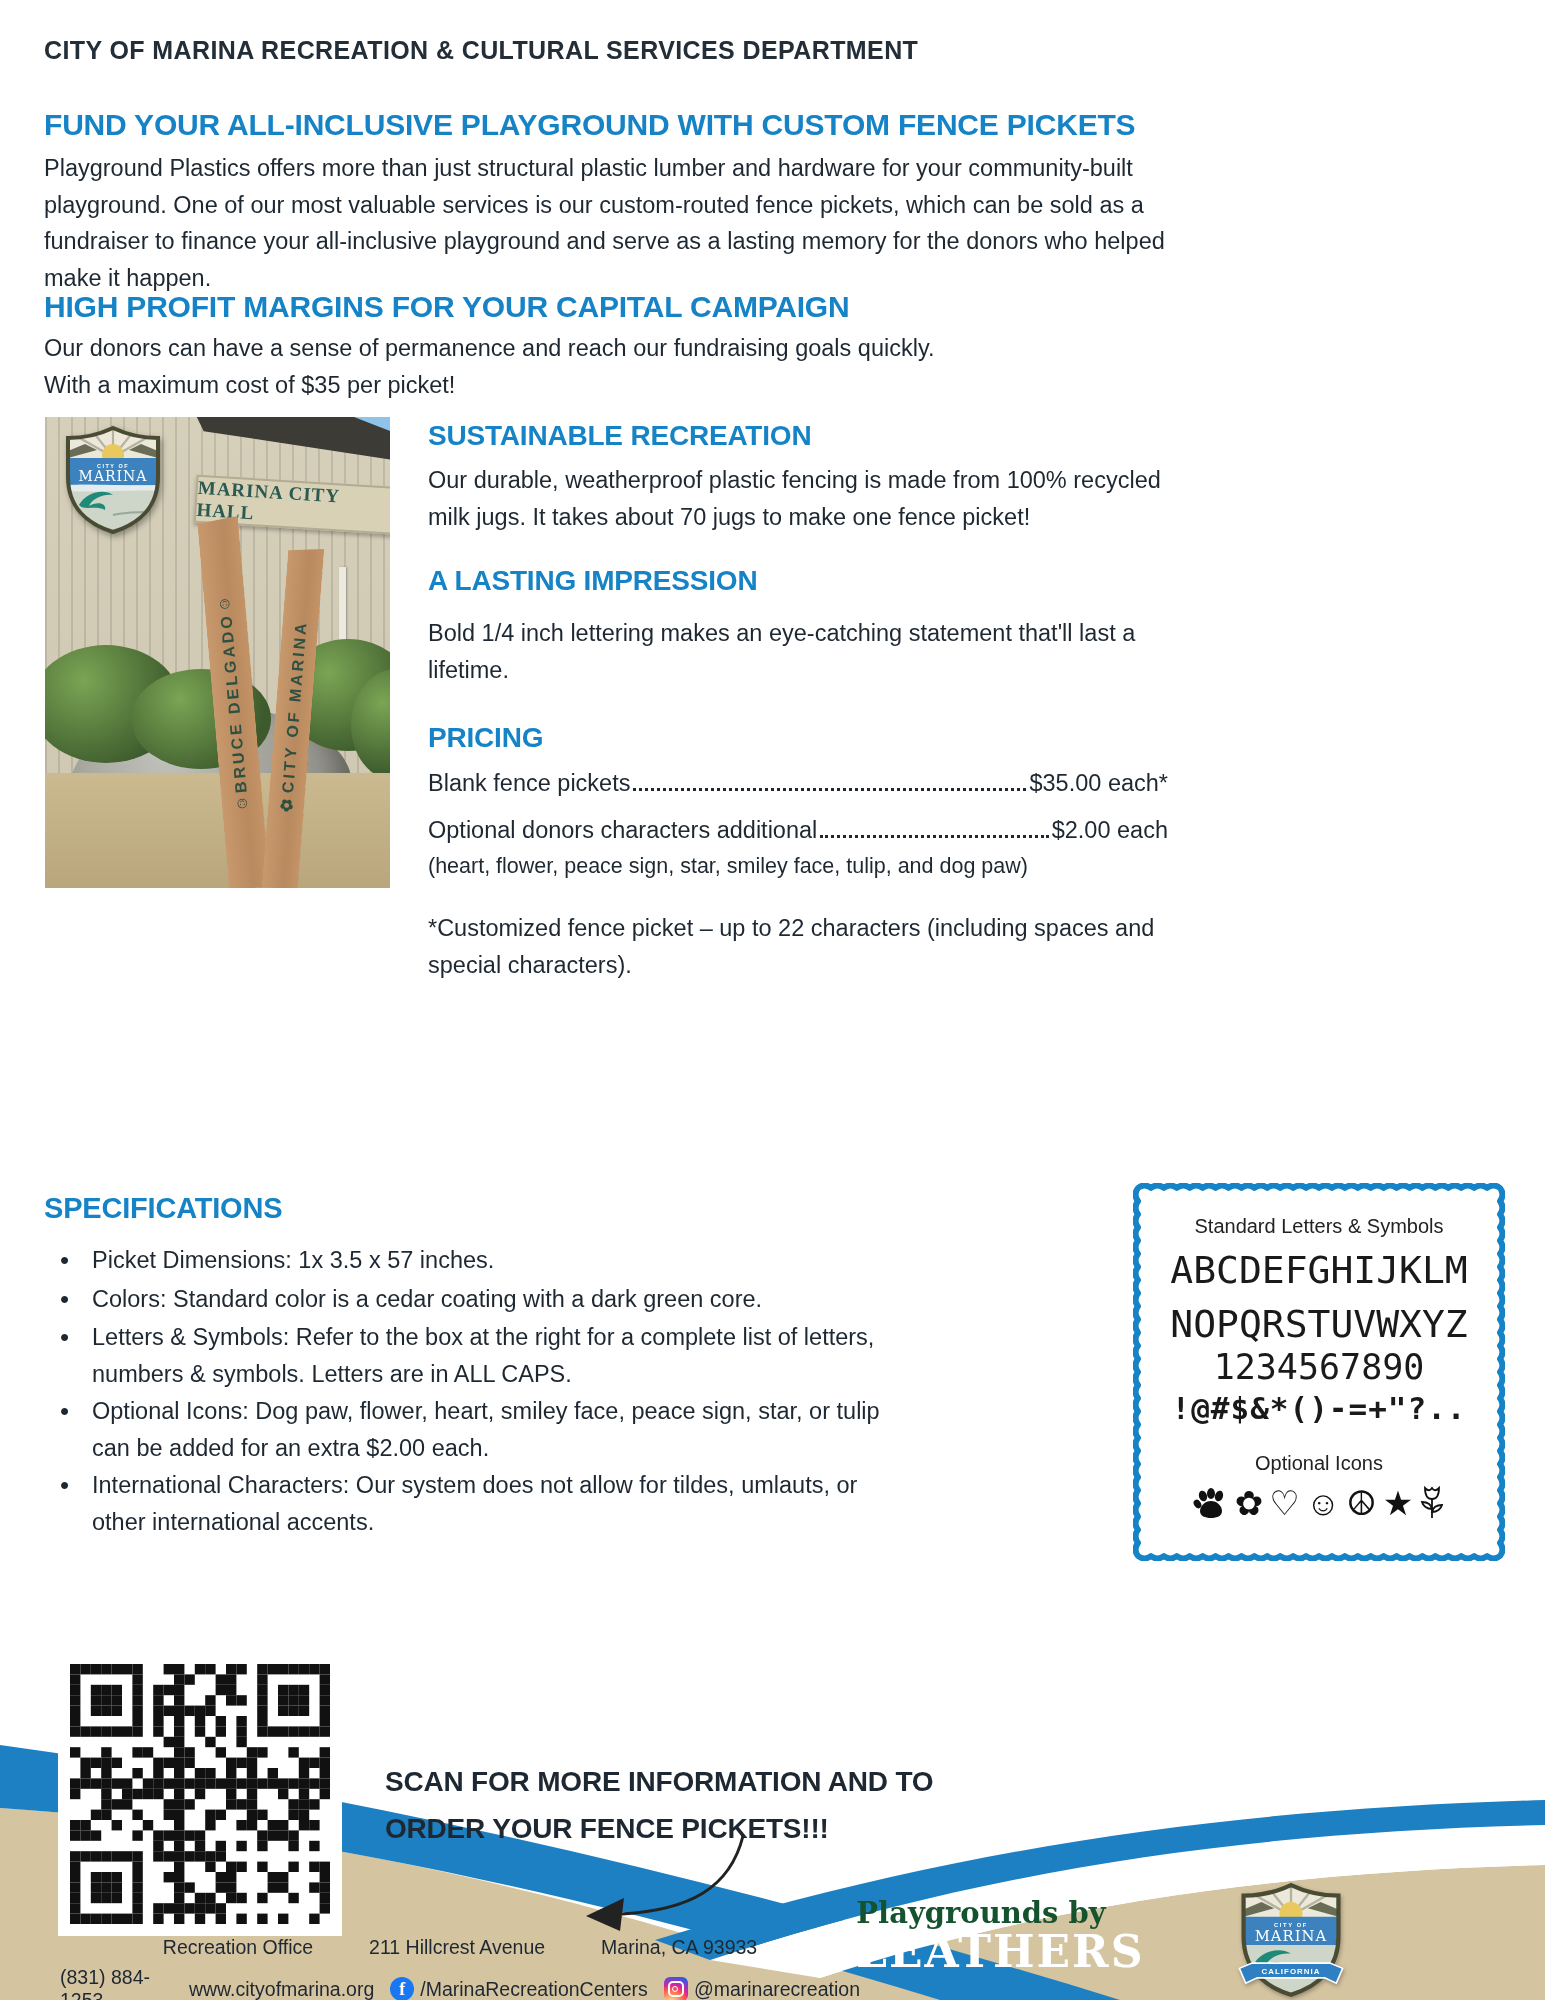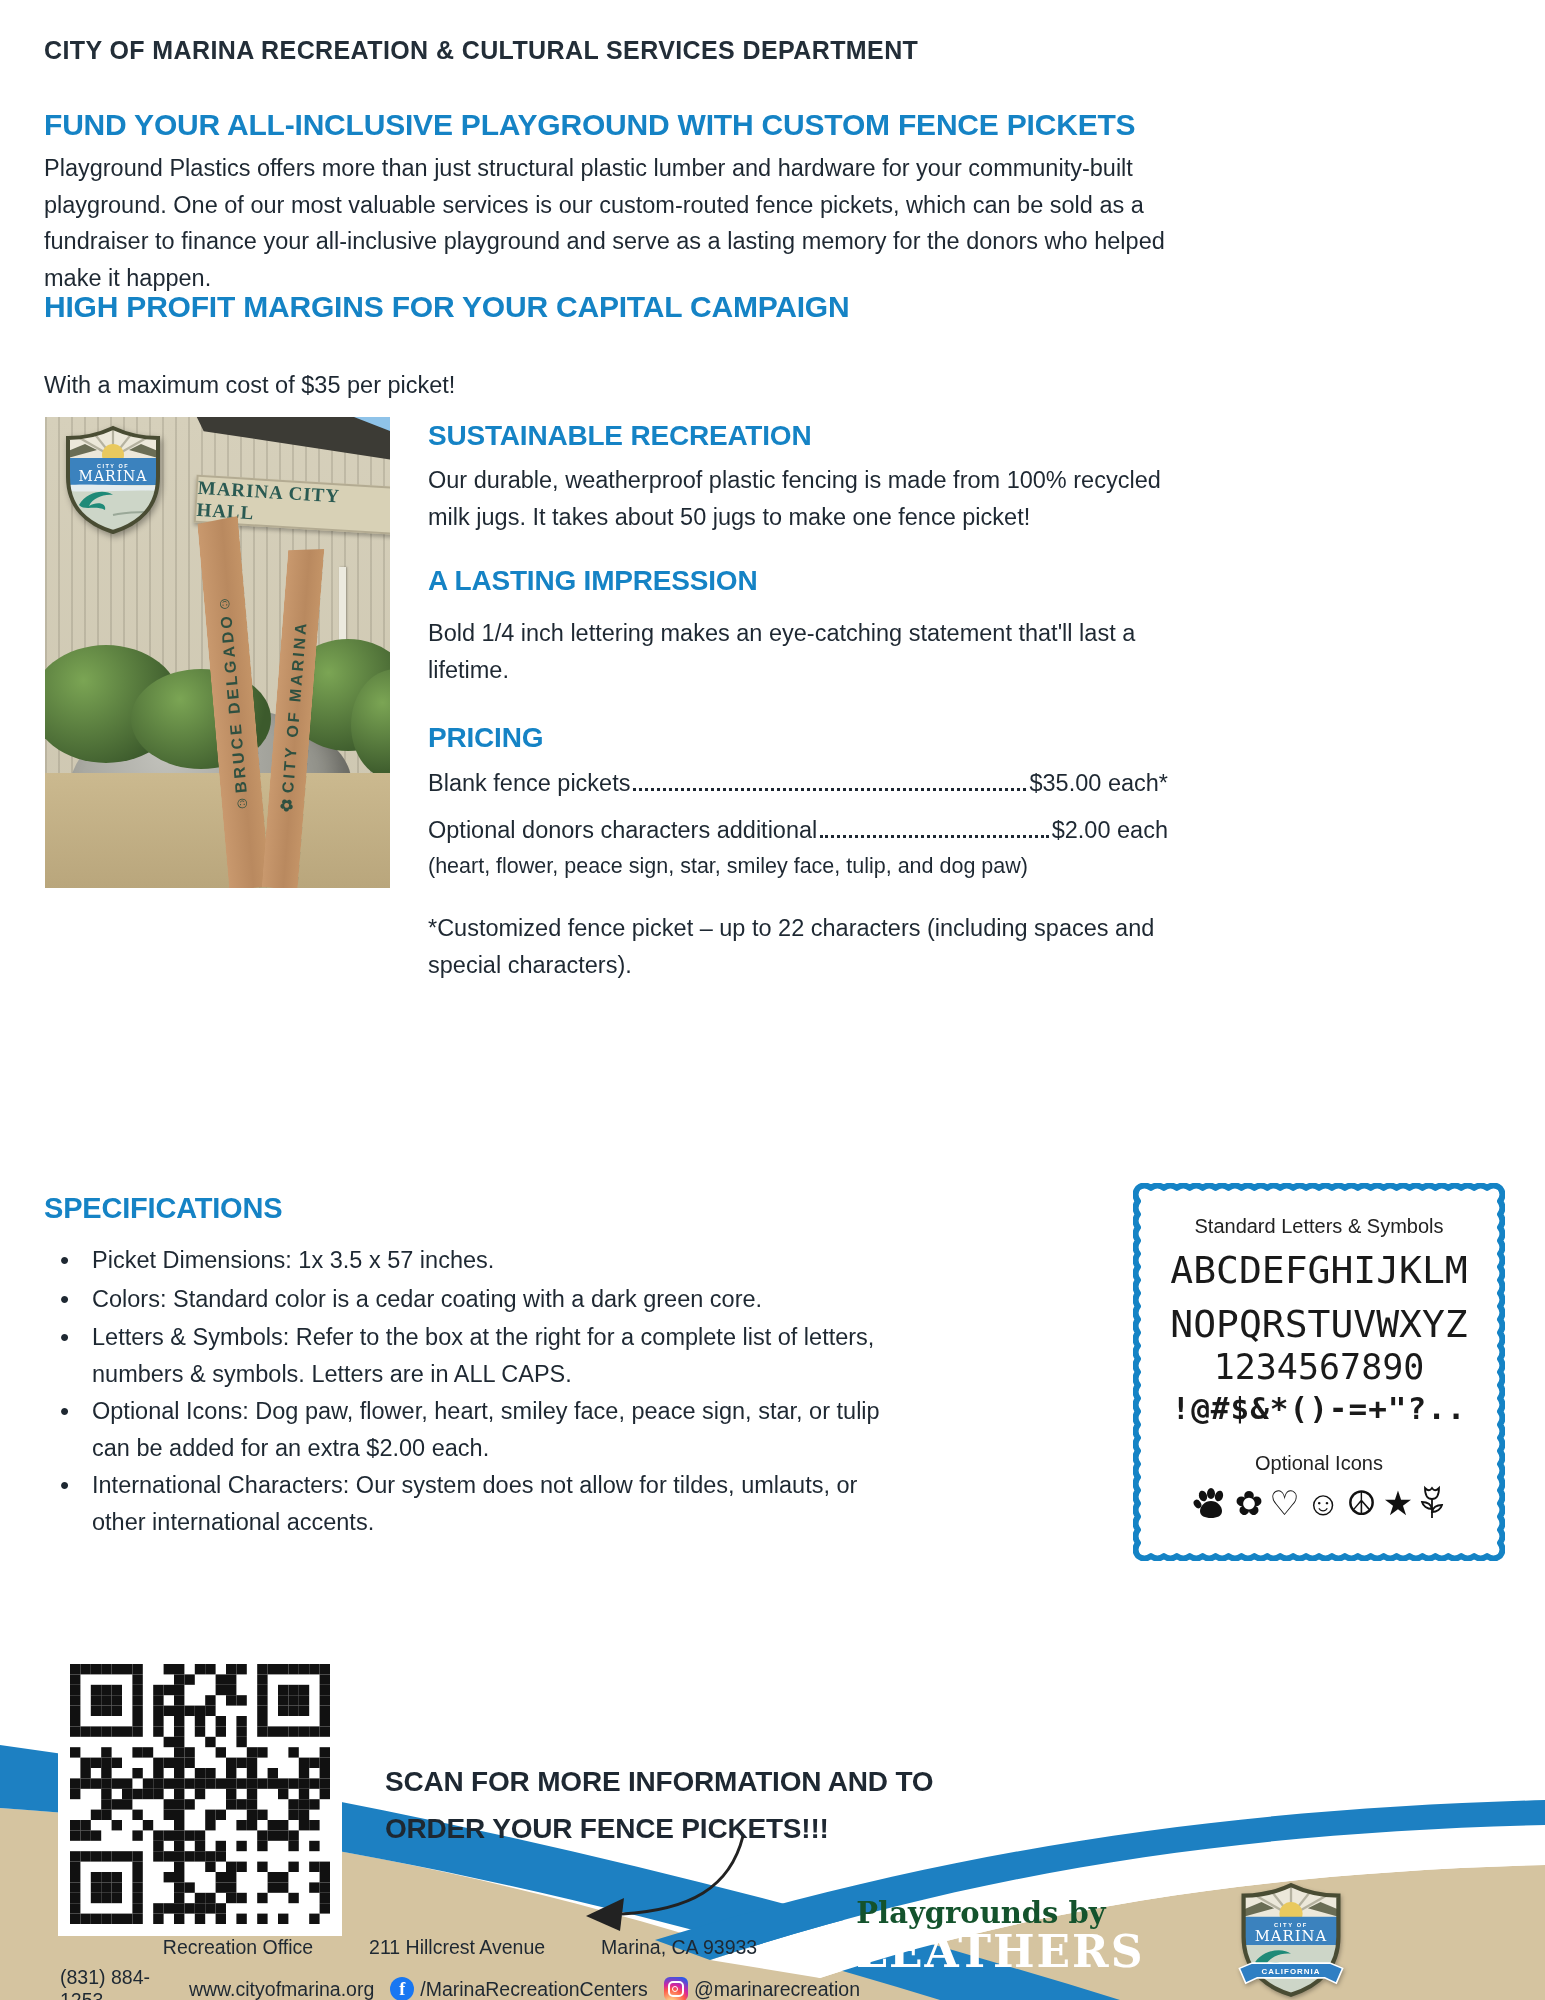--- a/index.html
+++ b/index.html
@@ -83,21 +83,21 @@
 <body>
 
 <div class="page">
 
   <div class="abs dept">CITY OF MARINA RECREATION &amp; CULTURAL SERVICES DEPARTMENT</div>
 
   <h1 class="abs blue-h h-fund">FUND YOUR ALL-INCLUSIVE PLAYGROUND WITH CUSTOM FENCE PICKETS</h1>
   <p class="abs body-t p-intro">Playground Plastics offers more than just structural plastic lumber and hardware for your community-built playground. One of our most valuable services is our custom-routed fence pickets, which can be sold as a fundraiser to finance your all-inclusive playground and serve as a lasting memory for the donors who helped make it happen.</p>
 
   <h2 class="abs blue-h h-profit">HIGH PROFIT MARGINS FOR YOUR CAPITAL CAMPAIGN</h2>
-  <p class="abs body-t p-profit"><br><span>With a maximum cost of $35 per picket!</span></p>
+  <p class="abs body-t p-profit"><span>Our donors can have a sense of permanence and reach our fundraising goals quickly.</span><br><span>With a maximum cost of $35 per picket!</span></p>
 
   <div class="abs photo">
     <div class="siding"></div>
     <div class="roof"></div>
     <div class="sky"></div>
     <svg class="abs shield-photo" width="100" height="112" viewBox="0 0 100 112">
       <defs>
           <clipPath id="sc1">
             <path d="M50,3 C67,11 83,13 95,13 L95,52 C95,82 76,99 50,107 C24,99 5,82 5,52 L5,13 C17,13 33,11 50,3 Z"></path>
           </clipPath>
@@ -135,21 +135,21 @@
     <div class="picket pl">
         <span>☺BRUCE DELGADO☺</span>
       </div>
     <div class="picket pr">
         <span>✿CITY OF MARINA</span>
       </div>
   </div>
 
   <div class="abs col">
     <h2 class="blue-h">SUSTAINABLE RECREATION</h2>
-    <p class="body-t p1">Our durable, weatherproof plastic fencing is made from 100% recycled milk jugs. It takes about 50 jugs to make one fence picket!</p>
+    <p class="body-t p1">Our durable, weatherproof plastic fencing is made from 100% recycled milk jugs. It takes about 70 jugs to make one fence picket!</p>
     <h2 class="blue-h h-impress">A LASTING IMPRESSION</h2>
     <p class="body-t p2">Bold 1/4 inch lettering makes an eye-catching statement that'll last a lifetime.</p>
     <h2 class="blue-h h-pricing">PRICING</h2>
     <div class="pricing-wrap">
       <div class="prow">
         <span>Blank fence pickets</span>
         <span class="dots"></span>
         <span>$35.00 each*</span>
       </div>
       <div class="prow">

